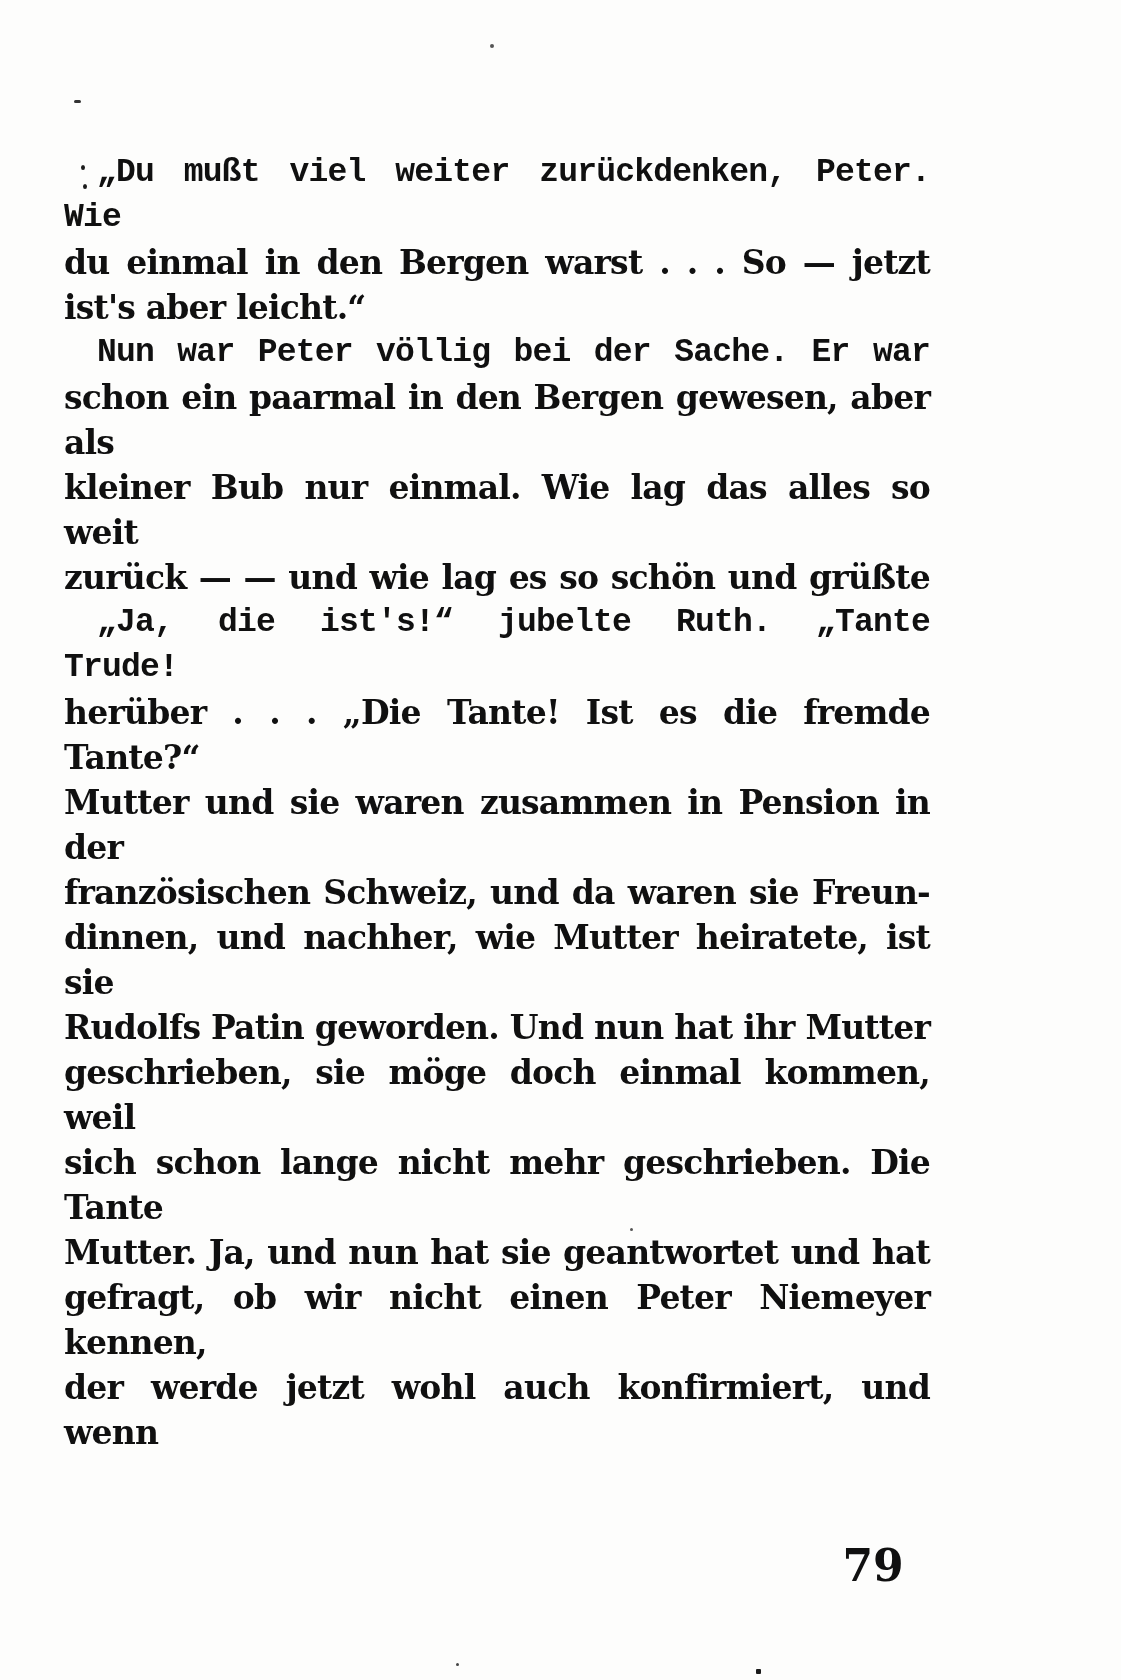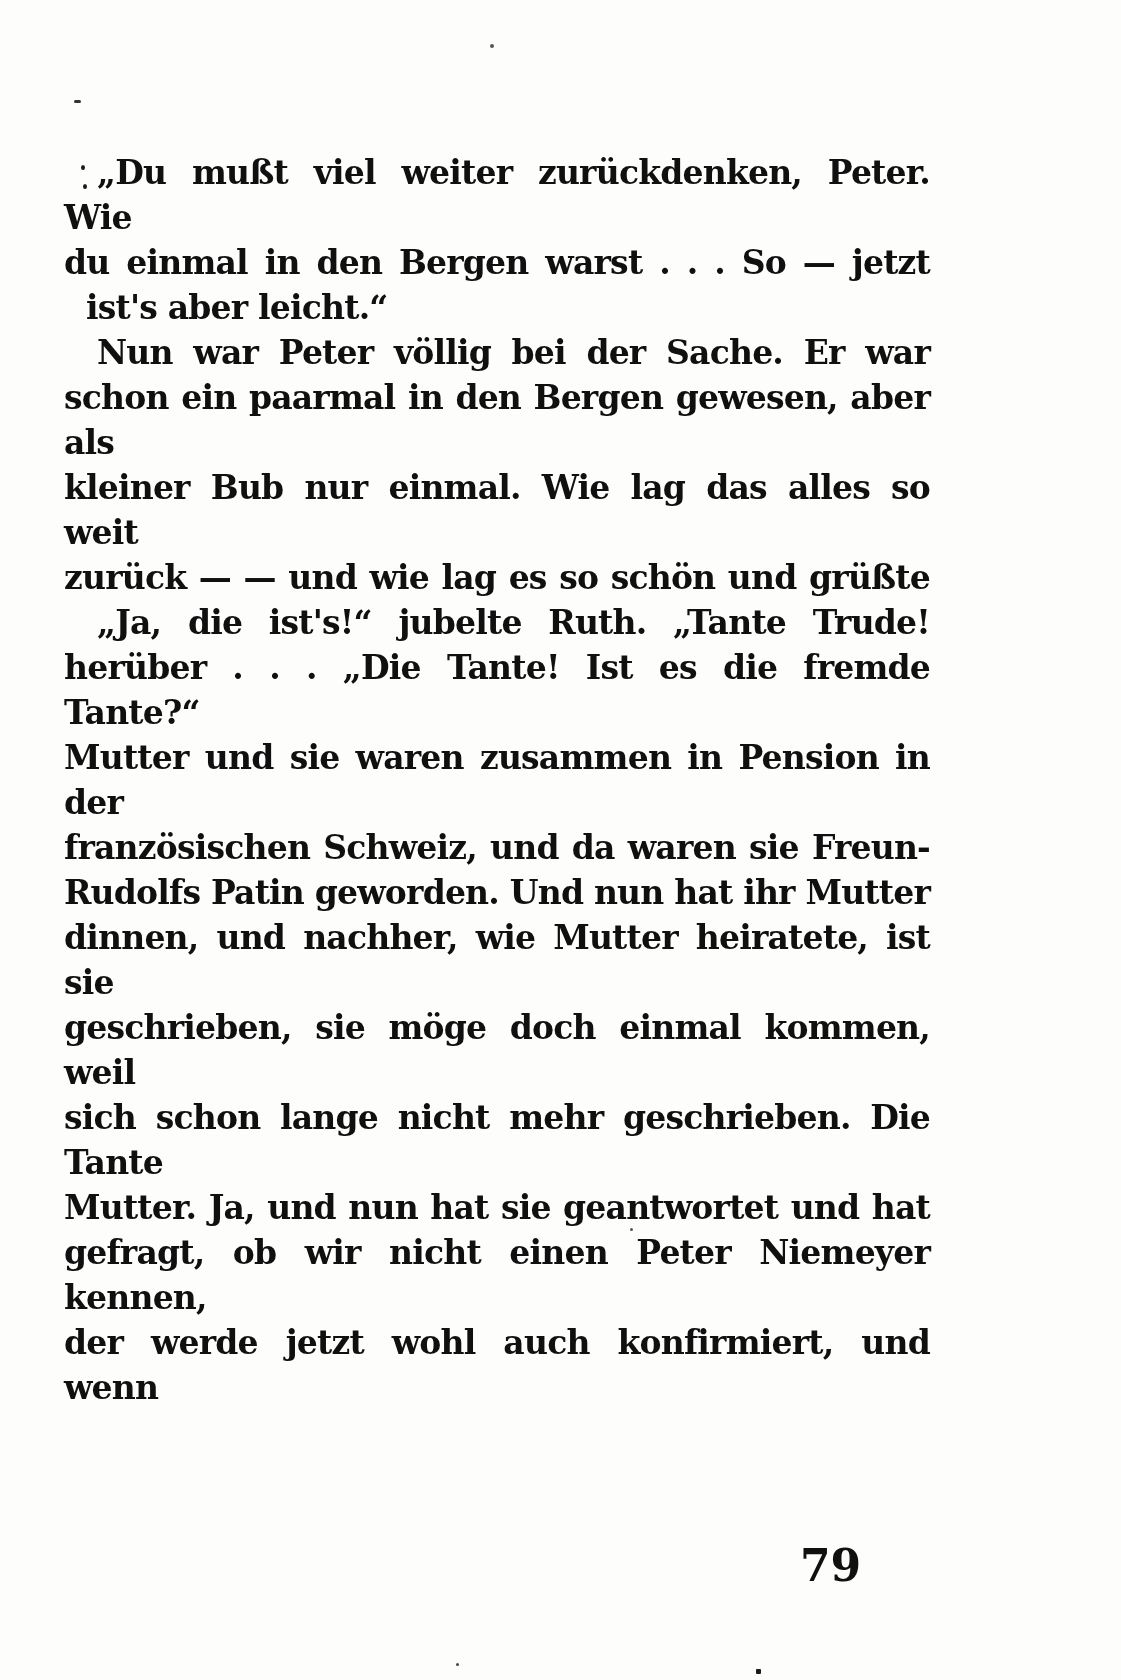--- a/index.html
+++ b/index.html
@@ -29,32 +29,32 @@
     font-size: 33px;
     font-weight: 700;
     line-height: 45px;
     letter-spacing: -0.8px;
     text-align: justify;
     text-align-last: justify;
     -moz-text-align-last: justify;
   }
   .line.indent {
     text-indent: 33px;
+    font-family: Liberation Mono, monospace;
   }
   .line.end {
     text-align-last: left;
-    margin-left: 22px;
     -moz-text-align-last: left;
   }
   .page-number {
     position: absolute;
     top: 1542px;
     left: 800px;
     width: 146px;
-    text-align: left;
+    text-align: center;
     font-size: 44px;
     font-weight: 700;
     line-height: 48px;
     letter-spacing: 0;
   }
   
   .speck {
     position: absolute;
     background: #1b1b1b;
     border-radius: 50%;
@@ -76,22 +76,22 @@
       <div class="line">du einmal in den Bergen warst . . .  So — jetzt</div>
       <div class="line end">ist's aber leicht.“</div>
       <div class="line indent">Nun war Peter völlig bei der Sache.  Er war</div>
       <div class="line">schon ein paarmal in den Bergen gewesen, aber als</div>
       <div class="line">kleiner Bub nur einmal.  Wie lag das alles so weit</div>
       <div class="line">zurück — — und wie lag es so schön und grüßte</div>
       <div class="line indent">„Ja, die ist's!“ jubelte Ruth.  „Tante Trude!</div>
       <div class="line">herüber . . . „Die Tante! Ist es die fremde Tante?“</div>
       <div class="line">Mutter und sie waren zusammen in Pension in der</div>
       <div class="line">französischen Schweiz, und da waren sie Freun-</div>
+      <div class="line">dinnen, und nachher, wie Mutter heiratete, ist sie</div>
       <div class="line">Rudolfs Patin geworden.  Und nun hat ihr Mutter</div>
-      <div class="line">dinnen, und nachher, wie Mutter heiratete, ist sie</div>
       <div class="line">geschrieben, sie möge doch einmal kommen, weil</div>
       <div class="line">sich schon lange nicht mehr geschrieben.  Die Tante</div>
       <div class="line">Mutter.  Ja, und nun hat sie geantwortet und hat</div>
       <div class="line">gefragt, ob wir nicht einen Peter Niemeyer kennen,</div>
       <div class="line">der werde jetzt wohl auch konfirmiert, und wenn</div>
     </div>
   <div class="page-number">79</div>
   <div class="speck s1"></div>
   <div class="speck s2"></div>
   <div class="speck s3"></div>

